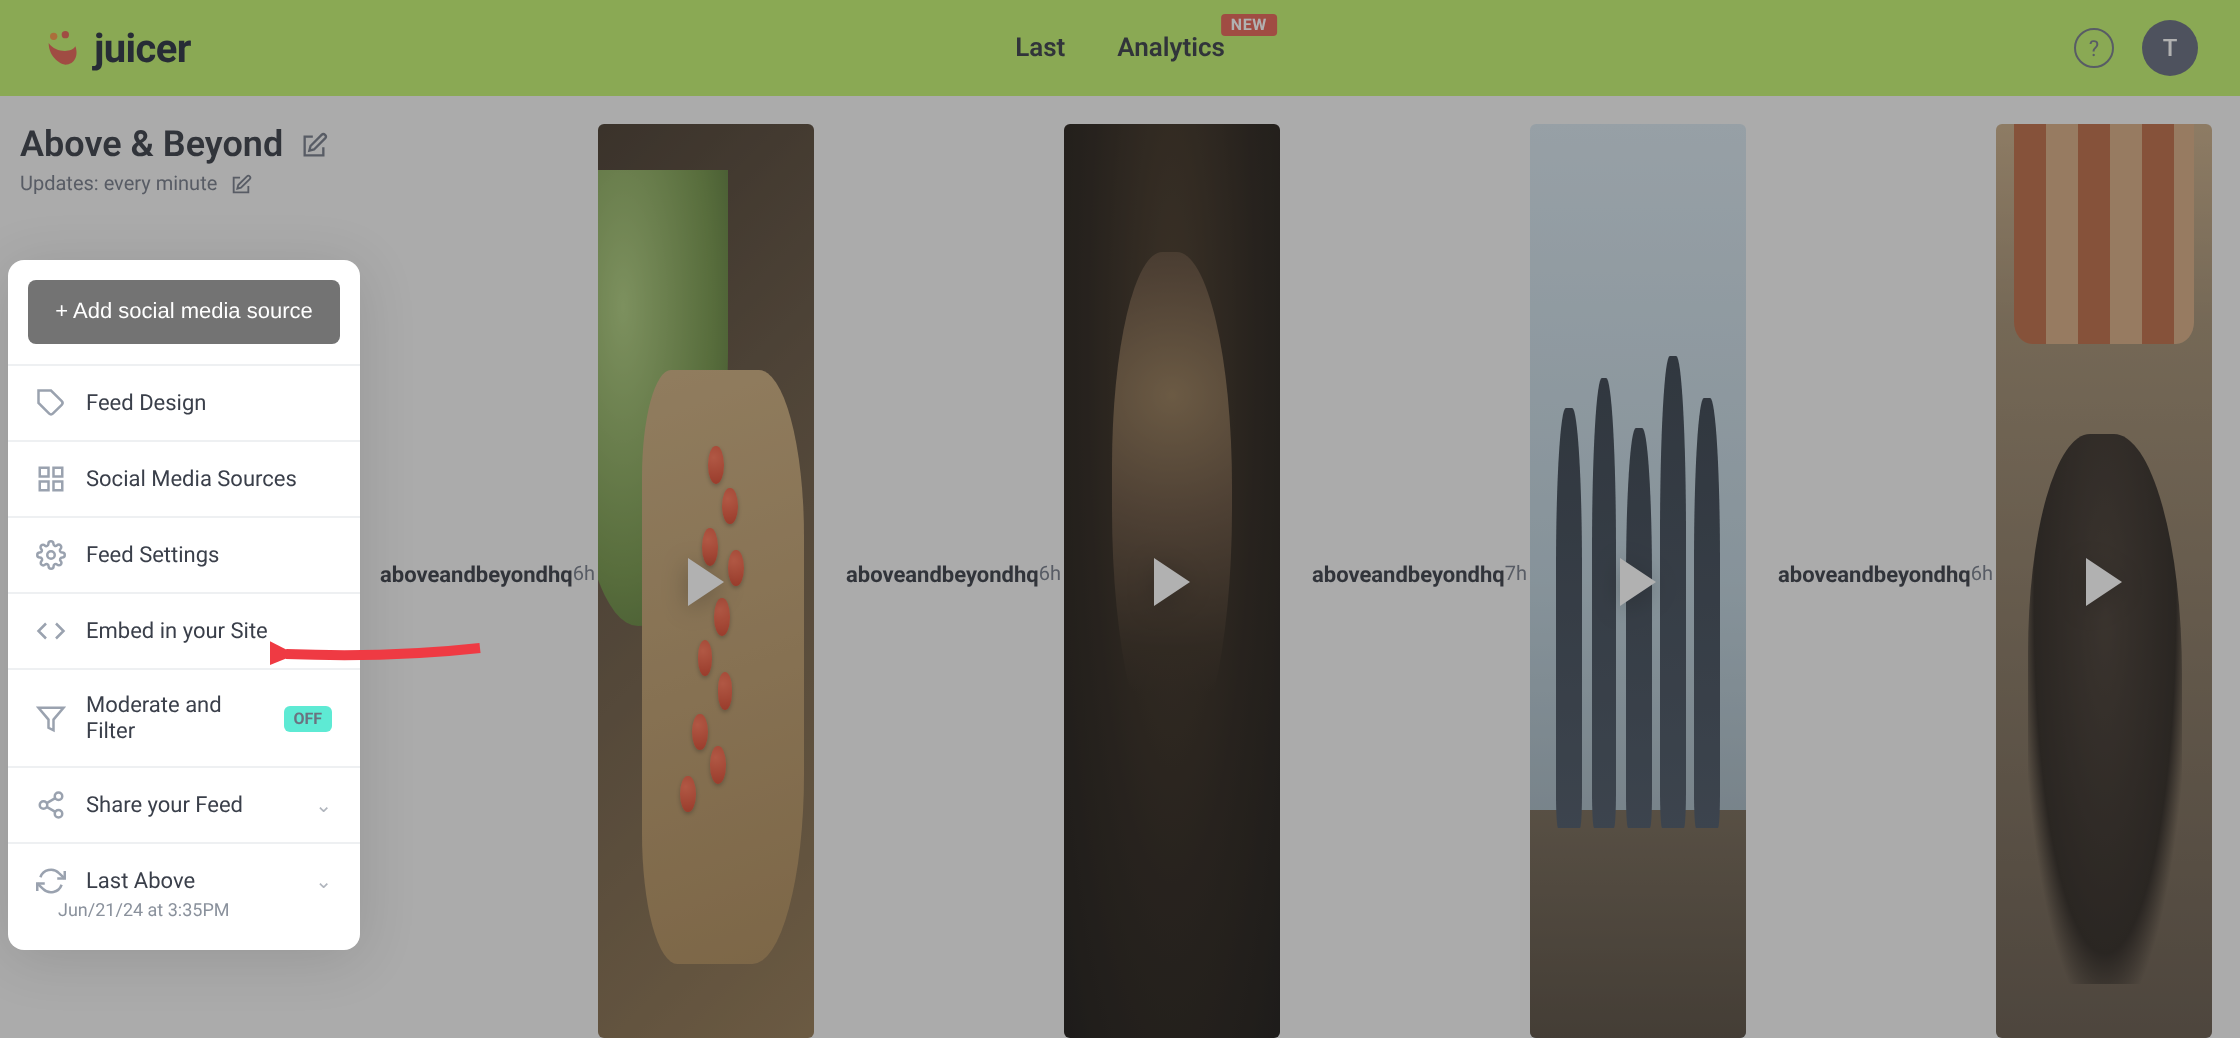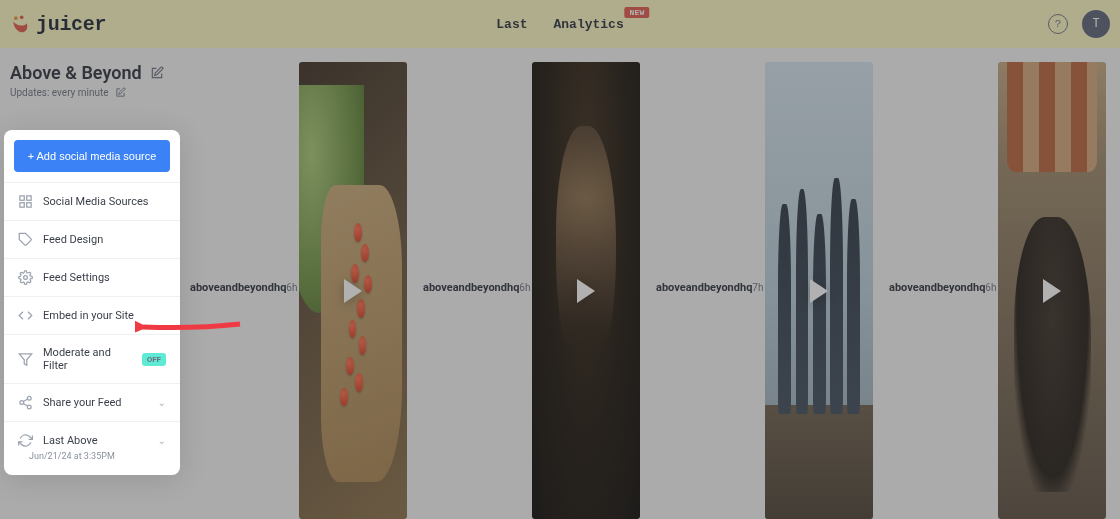--- a/index.html
+++ b/index.html
@@ -1,21 +1,21 @@
 <!DOCTYPE html>
 <html><head>
   <meta charset="utf-8">
   <style>
     * { margin: 0; padding: 0; box-sizing: border-box; }
     html, body { width: 1120px; height: 519px; overflow: hidden; font-family: -apple-system, BlinkMacSystemFont, "Segoe UI", Roboto, sans-serif; background: #f5f5f5; }
     
     .dim-overlay { position: absolute; inset: 0; background: rgba(60,60,60,0.4); z-index: 5; pointer-events: none; }
     
     
-    .header { position: relative; display: flex; align-items: center; height: 48px; padding: 0 10px; background: #fef9c3; z-index: 1; font-family: Liberation Mono, monospace; }
+    .header { position: relative; display: flex; align-items: center; height: 48px; padding: 0 21px; background: #bef264; z-index: 1; }
     .logo { display: flex; align-items: center; gap: 6px; }
     .logo-mark { width: 20px; height: 20px; }
     .logo-text { font-weight: 700; font-size: 20px; color: #1a2232; letter-spacing: -0.3px; }
     .nav-center { position: absolute; left: 50%; transform: translateX(-50%); display: flex; gap: 26px; align-items: center; }
     .nav-link { font-size: 13px; font-weight: 600; color: #2a2f3a; cursor: pointer; position: relative; }
     .new-badge { position: absolute; top: -10px; right: -26px; background: #e35749; color: #fff; font-size: 8px; font-weight: 700; padding: 1px 5px; border-radius: 2px; letter-spacing: 0.3px; }
     .header-right { margin-left: auto; display: flex; align-items: center; gap: 14px; }
     .help-icon { width: 20px; height: 20px; border: 1.5px solid #6b7280; border-radius: 50%; display: flex; align-items: center; justify-content: center; font-size: 11px; color: #6b7280; cursor: pointer; }
     .avatar { width: 28px; height: 28px; border-radius: 50%; background: #5a6276; color: #fff; display: flex; align-items: center; justify-content: center; font-size: 12px; font-weight: 500; cursor: pointer; }
     
@@ -24,21 +24,21 @@
     
     
     .sidebar { width: 180px; padding: 14px 10px 0 10px; position: relative; z-index: 1; }
     .feed-title-row { display: flex; align-items: center; gap: 8px; margin-bottom: 4px; }
     .feed-title { font-size: 18px; font-weight: 600; color: #2a2f3a; }
     .edit-icon { width: 14px; height: 14px; color: #6b7280; cursor: pointer; }
     .updates-row { display: flex; align-items: center; gap: 6px; font-size: 10px; color: #6b7280; margin-bottom: 18px; }
     
     
     .sidebar-panel { position: absolute; top: 130px; left: 4px; width: 176px; background: #fff; border-radius: 8px; box-shadow: 0 4px 30px rgba(0,0,0,0.12); z-index: 20; padding: 10px 0 4px 0; }
-    .add-source-btn { margin: 0 10px 10px 10px; display: block; width: calc(100% - 20px); background: #3b82f6; color: #fff; border: none; border-radius: 4px; padding: 10px 8px; font-size: 11px; font-weight: 500; cursor: pointer; text-align: center; }
+    .add-source-btn { margin: 0 10px 10px 10px; display: block; width: calc(100% - 20px); background: #737373; color: #fff; border: none; border-radius: 4px; padding: 10px 8px; font-size: 11px; font-weight: 500; cursor: pointer; text-align: center; }
     .menu-item { display: flex; align-items: center; gap: 10px; padding: 11px 14px; font-size: 11px; color: #3a3f4a; border-top: 1px solid #eef0f2; cursor: pointer; position: relative; }
     .menu-icon { width: 15px; height: 15px; flex-shrink: 0; color: #9aa2af; }
     .menu-badge { margin-left: auto; background: #5eead4; color: #6b7280; font-size: 8px; font-weight: 700; padding: 2px 5px; border-radius: 3px; }
     .menu-chevron { margin-left: auto; color: #b0b5bd; font-size: 10px; }
     .menu-sub { font-size: 9px; color: #8a919c; margin-left: 25px; margin-top: -8px; padding-bottom: 10px; }
     
     
     .feed-grid { flex: 1; display: flex; gap: 14px; padding: 14px 14px 0 8px; position: relative; z-index: 1; }
     .feed-card { flex: 1; display: flex; flex-direction: row; min-width: 0; }
     .card-head { display: flex; justify-content: space-between; align-items: center; padding: 6px 2px 12px 2px; }
@@ -173,34 +173,34 @@
       </div>
     </div>
   </div>
 </div>
 
 <div class="sidebar-panel">
   <button class="add-source-btn">+ Add social media source</button>
 
   <div class="menu-item">
     <svg class="menu-icon" viewBox="0 0 24 24" fill="none" stroke="currentColor" stroke-width="2">
+        <path d="M20.59 13.41l-7.17 7.17a2 2 0 0 1-2.83 0L2 12V2h10l8.59 8.59a2 2 0 0 1 0 2.82z"></path>
+        <line x1="7" y1="7" x2="7.01" y2="7"></line>
+      </svg>
+    <span>Feed Design</span>
+  </div>
+
+  <div class="menu-item">
+    <svg class="menu-icon" viewBox="0 0 24 24" fill="none" stroke="currentColor" stroke-width="2">
         <rect x="3" y="3" width="7" height="7"></rect>
         <rect x="14" y="3" width="7" height="7"></rect>
         <rect x="3" y="14" width="7" height="7"></rect>
         <rect x="14" y="14" width="7" height="7"></rect>
       </svg>
     <span>Social Media Sources</span>
-  </div>
-
-  <div class="menu-item">
-    <svg class="menu-icon" viewBox="0 0 24 24" fill="none" stroke="currentColor" stroke-width="2">
-        <path d="M20.59 13.41l-7.17 7.17a2 2 0 0 1-2.83 0L2 12V2h10l8.59 8.59a2 2 0 0 1 0 2.82z"></path>
-        <line x1="7" y1="7" x2="7.01" y2="7"></line>
-      </svg>
-    <span>Feed Design</span>
   </div>
 
   <div class="menu-item">
     <svg class="menu-icon" viewBox="0 0 24 24" fill="none" stroke="currentColor" stroke-width="2">
         <circle cx="12" cy="12" r="3"></circle>
         <path d="M19.4 15a1.65 1.65 0 0 0 .33 1.82l.06.06a2 2 0 1 1-2.83 2.83l-.06-.06a1.65 1.65 0 0 0-1.82-.33 1.65 1.65 0 0 0-1 1.51V21a2 2 0 0 1-4 0v-.09a1.65 1.65 0 0 0-1-1.51 1.65 1.65 0 0 0-1.82.33l-.06.06a2 2 0 1 1-2.83-2.83l.06-.06a1.65 1.65 0 0 0 .33-1.82 1.65 1.65 0 0 0-1.51-1H3a2 2 0 0 1 0-4h.09a1.65 1.65 0 0 0 1.51-1 1.65 1.65 0 0 0-.33-1.82l-.06-.06a2 2 0 1 1 2.83-2.83l.06.06a1.65 1.65 0 0 0 1.82.33h0a1.65 1.65 0 0 0 1-1.51V3a2 2 0 0 1 4 0v.09a1.65 1.65 0 0 0 1 1.51 1.65 1.65 0 0 0 1.82-.33l.06-.06a2 2 0 1 1 2.83 2.83l-.06.06a1.65 1.65 0 0 0-.33 1.82v0a1.65 1.65 0 0 0 1.51 1H21a2 2 0 0 1 0 4h-.09a1.65 1.65 0 0 0-1.51 1z"></path>
       </svg>
     <span>Feed Settings</span>
   </div>
 

